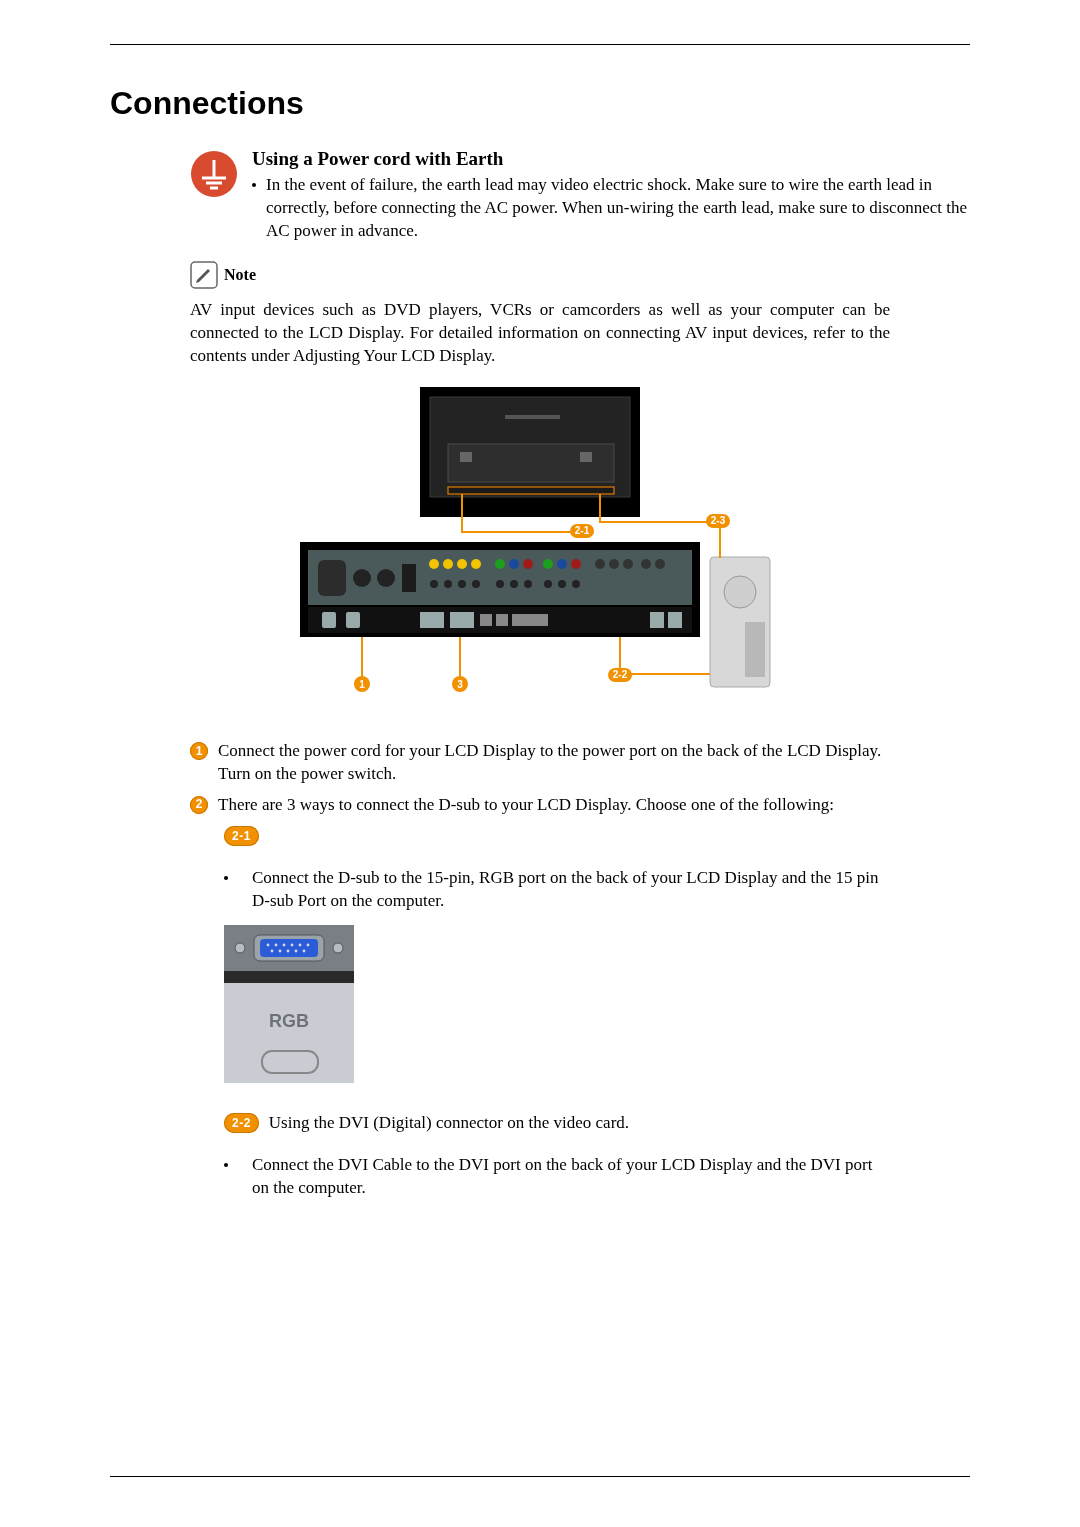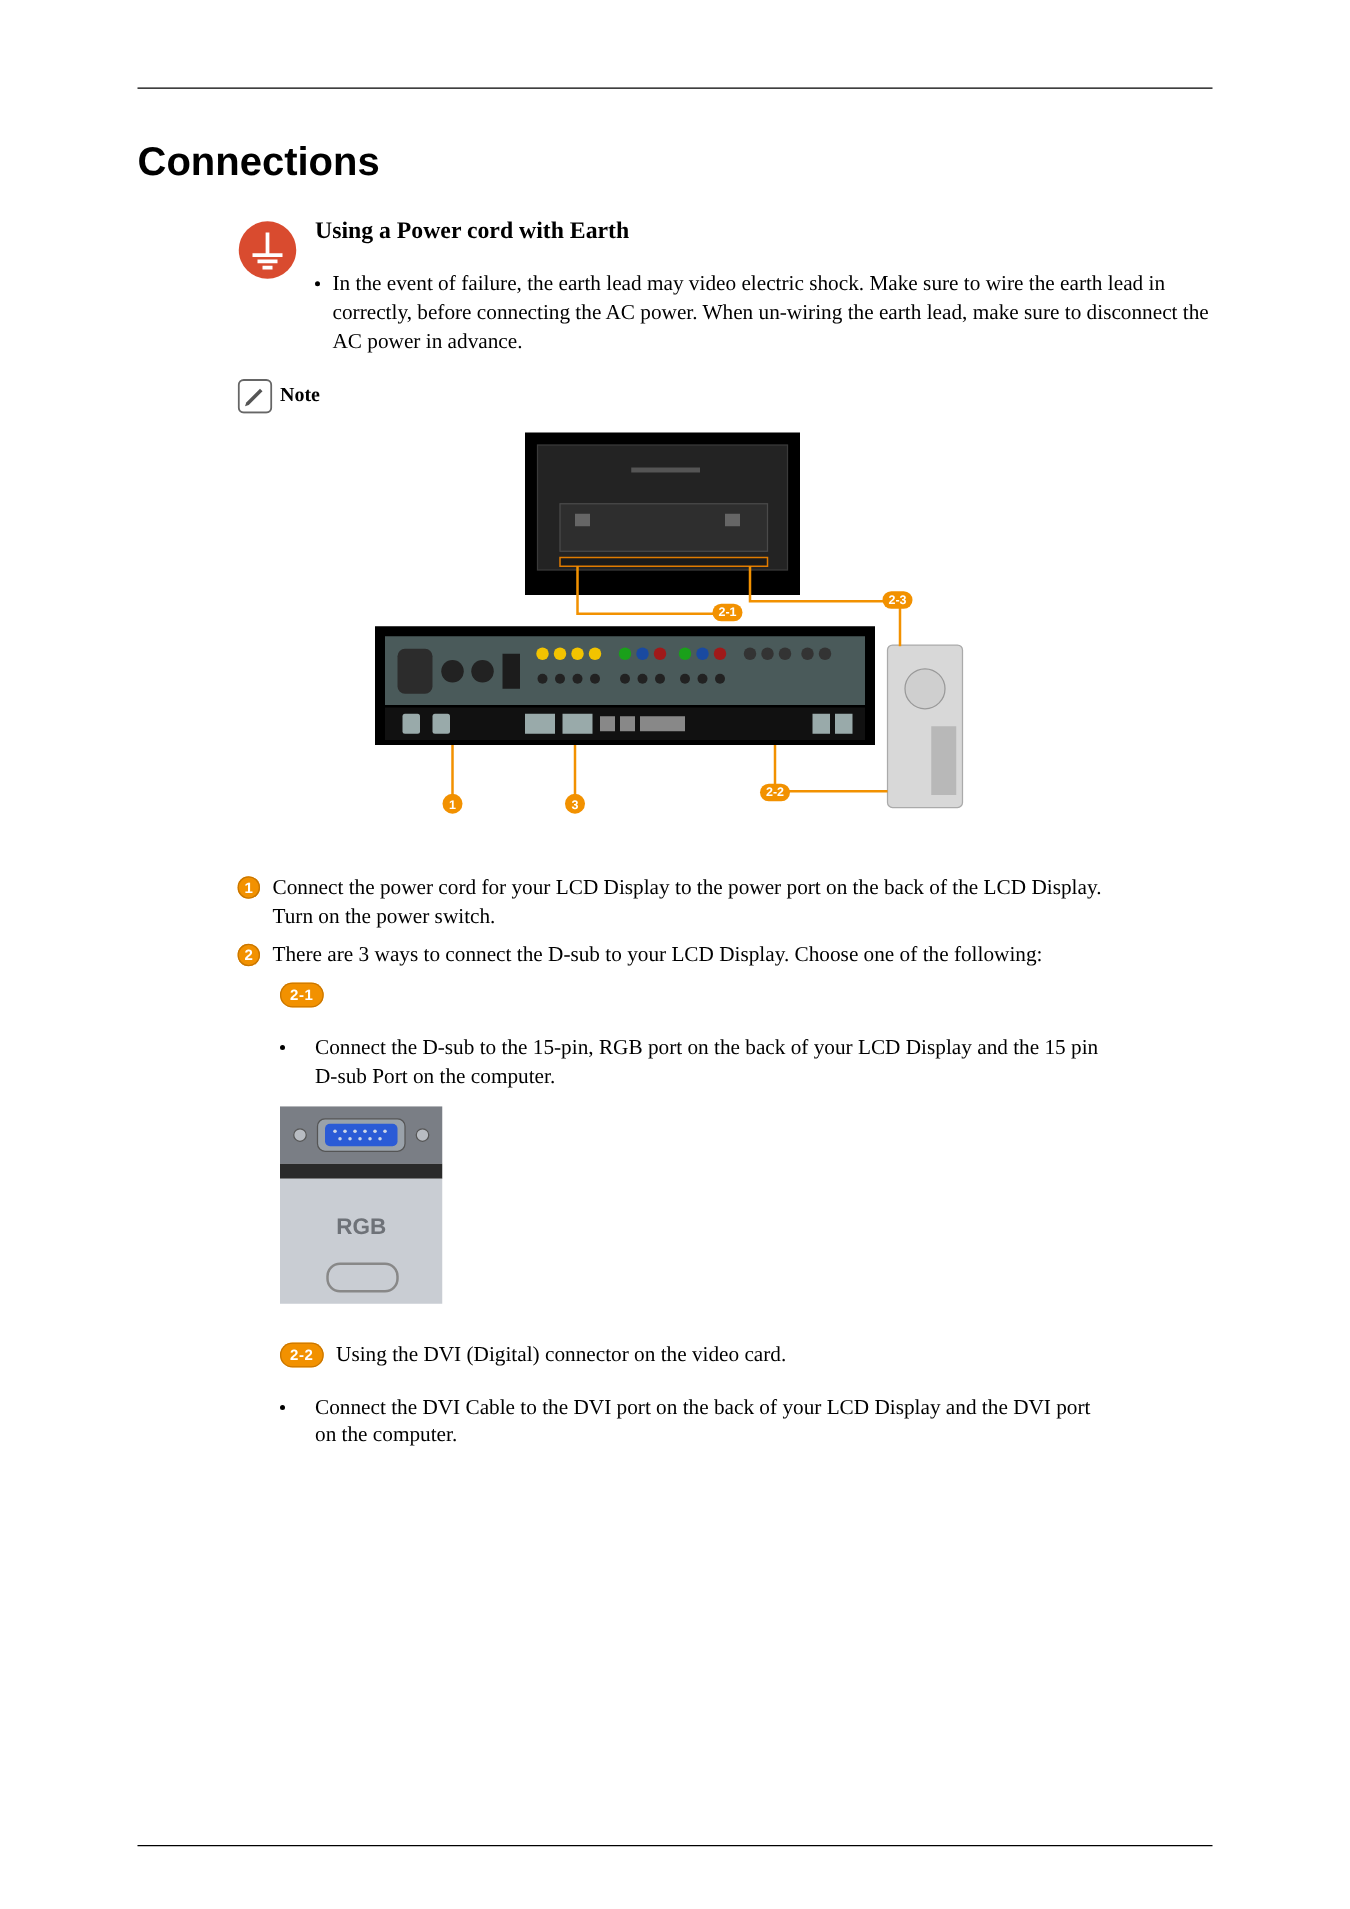--- a/index.html
+++ b/index.html
@@ -6,21 +6,21 @@
     margin: 0;
     padding: 0;
     background: #ffffff;
     font-family: "Times New Roman", Times, serif;
     color: #000;
   }
   .page {
     width: 1080px;
     height: 1527px;
     box-sizing: border-box;
-    padding: 70px 110px 60px 110px;
+    padding: 44px 110px 60px 110px;
     position: relative;
   }
   .top-rule, .bottom-rule {
     border-top: 1.5px solid #000;
     margin-bottom: 40px;
   }
   .bottom-rule {
     position: absolute;
     left: 110px;
     right: 110px;
@@ -47,21 +47,21 @@
   }
   .earth-icon {
     width: 48px;
     height: 48px;
     flex: none;
     margin-top: 2px;
   }
   .earth-text .earth-head {
     font-weight: 700;
     font-size: 19px;
-    margin-bottom: 20px;
+    margin-bottom: 4px;
   }
   .earth-bullet {
     display: flex;
     gap: 10px;
     font-size: 17px;
     line-height: 1.35;
   }
   .earth-bullet .dot {
     width: 4px; height: 4px; border-radius: 50%;
     background:#000; margin-top:9px; flex:none;
@@ -173,20 +173,21 @@
   </div>
 
   <div class="note-block">
     <svg class="note-icon" viewBox="0 0 28 28">
       <rect x="1" y="1" width="26" height="26" rx="4" fill="none" stroke="#666" stroke-width="1.5"></rect>
       <path d="M7 19 L18 8 L20 10 L9 21 L6 22 Z" fill="#555"></path>
     </svg>
     <span class="note-label">Note</span>
   </div>
 
+  <p class="para">AV input devices such as DVD players, VCRs or camcorders as well as your computer can be connected to the LCD Display. For detailed information on connecting AV input devices, refer to the contents under Adjusting Your LCD Display.</p>
 
   <div class="diagram-wrap">
     <svg class="diagram" viewBox="0 0 480 330">
 
       <rect x="120" y="5" width="220" height="130" fill="#000"></rect>
       <rect x="130" y="15" width="200" height="100" fill="#232323" stroke="#3a3a3a"></rect>
       <rect x="205" y="33" width="55" height="4" fill="#555"></rect>
       <rect x="148" y="62" width="166" height="38" fill="#2e2e2e" stroke="#4a4a4a"></rect>
       <rect x="160" y="70" width="12" height="10" fill="#666"></rect>
       <rect x="280" y="70" width="12" height="10" fill="#666"></rect>

